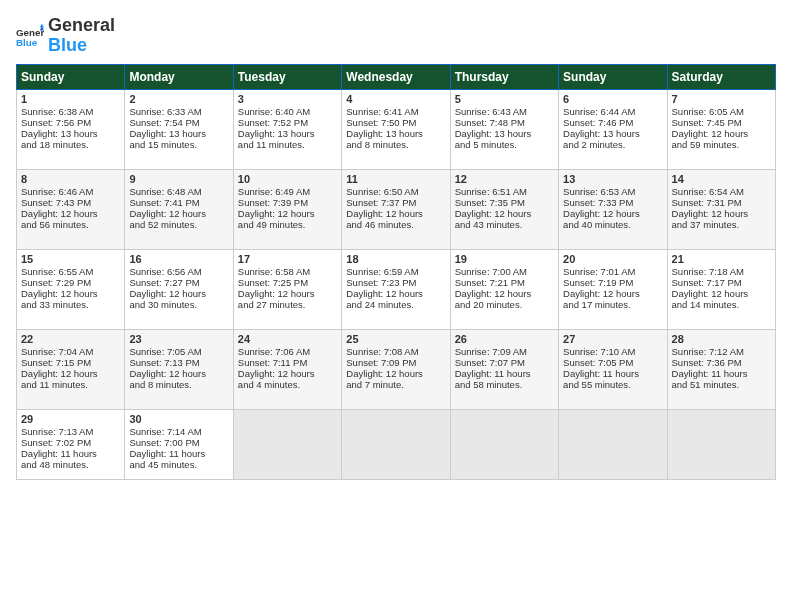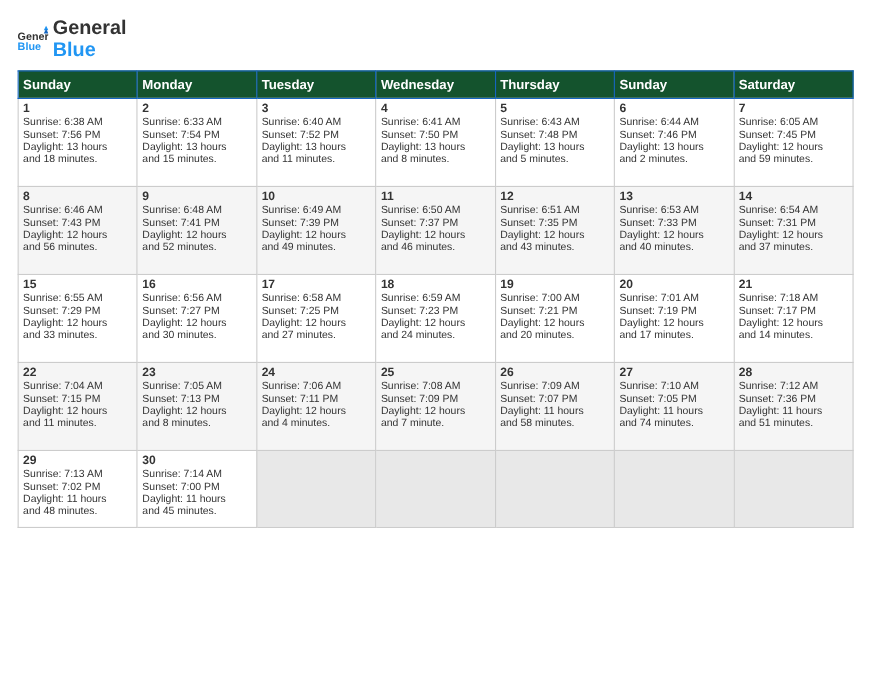--- a/index.html
+++ b/index.html
@@ -313,21 +313,21 @@
             <div>Sunrise: 7:09 AM</div>
             <div>Sunset: 7:07 PM</div>
             <div>Daylight: 11 hours</div>
             <div>and 58 minutes.</div>
           </td>
           <td>
             <span class="day-num">27</span>
             <div>Sunrise: 7:10 AM</div>
             <div>Sunset: 7:05 PM</div>
             <div>Daylight: 11 hours</div>
-            <div>and 74 minutes.</div>
+            <div>and 55 minutes.</div>
           </td>
           <td>
             <span class="day-num">28</span>
             <div>Sunrise: 7:12 AM</div>
             <div>Sunset: 7:36 PM</div>
             <div>Daylight: 11 hours</div>
             <div>and 51 minutes.</div>
           </td>
         </tr>
         <tr>

